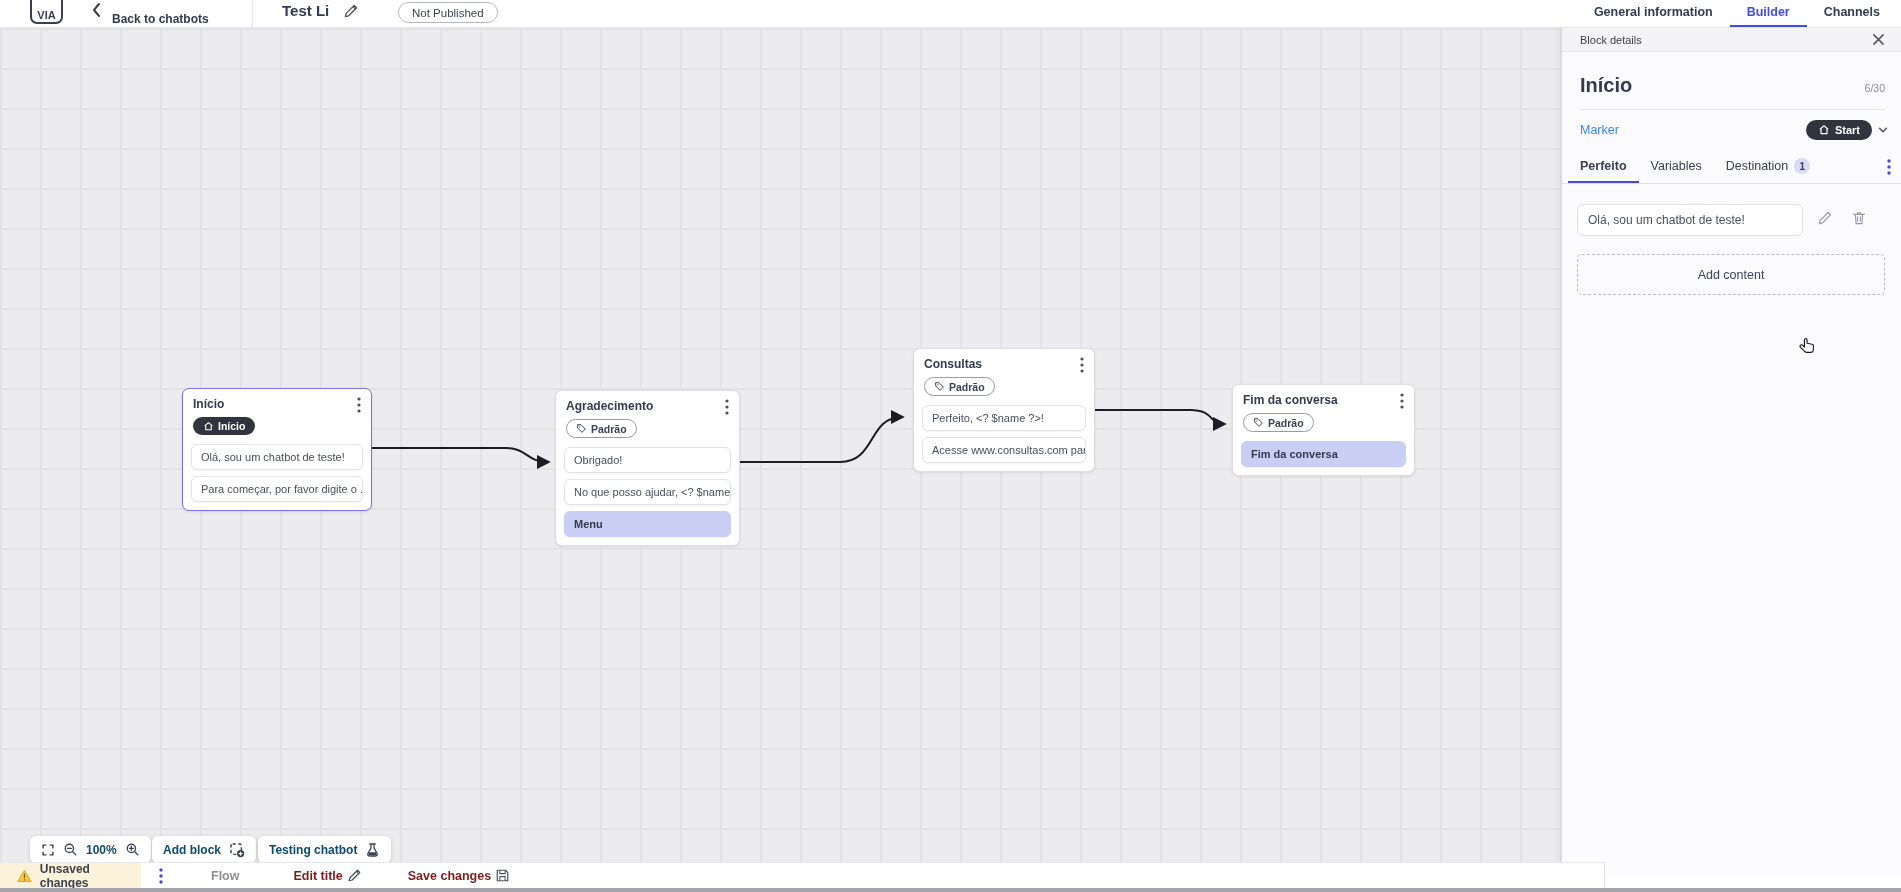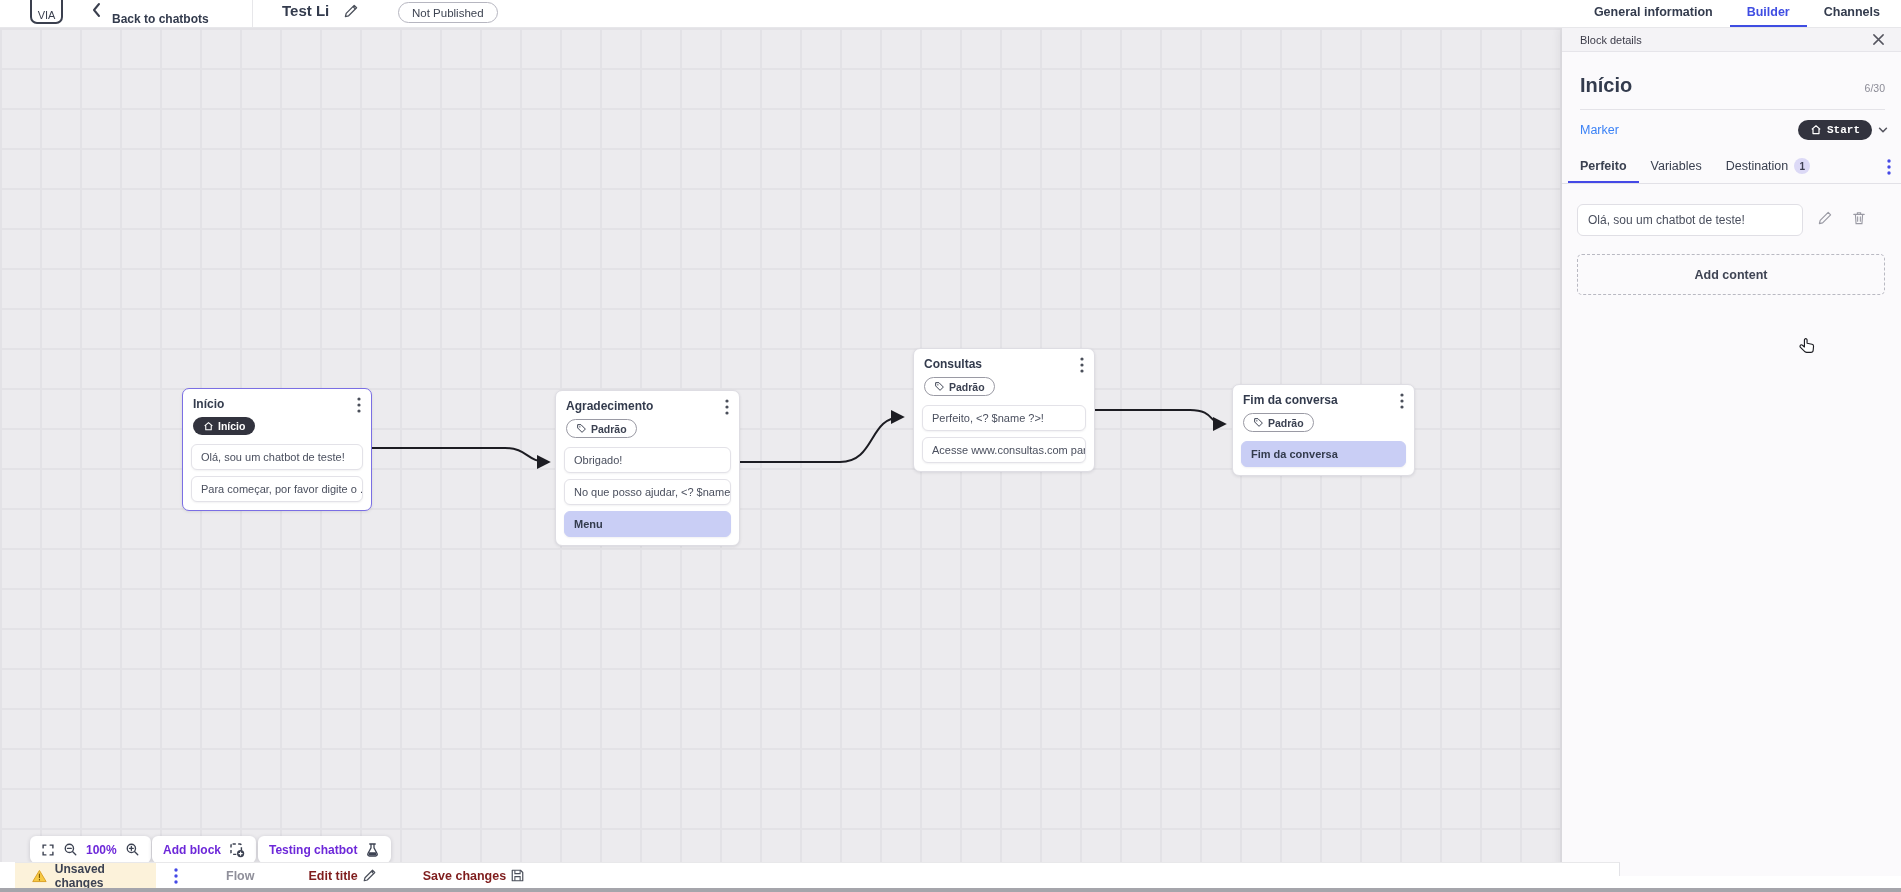--- a/index.html
+++ b/index.html
@@ -5,21 +5,21 @@
   * { box-sizing: border-box; margin: 0; padding: 0; }
   html,body { width:1901px; height:892px; overflow:hidden; }
   body { font-family:"Liberation Sans", sans-serif; color:#333b4d; }
   #app { position:relative; width:1901px; height:892px; background:#fff; }
 
   
   .topbar { position:absolute; left:0; top:0; width:1901px; height:28px; background:#fff;
             border-bottom:1px solid #e7e7ea; z-index:30; }
   .logo { position:absolute; left:30px; top:-9px; width:33px; height:33px; border:2.5px solid #3a3f4e;
           border-radius:7px; display:flex; align-items:flex-end; justify-content:center; color:#3a3f4e; background:#fff; }
-  .logo span { font-size:11px; font-weight:normal; letter-spacing:0; line-height:14px; }
+  .logo span { font-size:11px; font-weight:bold; letter-spacing:0; line-height:14px; }
   .back-chevron { position:absolute; left:90px; top:1px; color:#3a3f4e; }
   .back-label { position:absolute; left:112px; top:12px; font-size:12px; font-weight:bold; }
   .tb-divider { position:absolute; left:252px; top:0; width:1px; height:28px; background:#e7e7ea; }
   .bot-title { position:absolute; left:282px; top:2px; font-size:15px; font-weight:bold; }
   .title-pencil { position:absolute; left:343px; top:3px; color:#4a4f5a; }
   .status-pill { position:absolute; left:398px; top:2px; height:21px; padding:0 13px; border:1px solid #b6b6c0;
                  border-radius:11px; font-size:11.5px; color:#3e4452; display:flex; align-items:center; background:#fff; }
   .top-tabs { position:absolute; right:4px; top:0; height:27px; display:flex; }
   .top-tab { padding:5px 17px 0 17px; font-size:12.5px; font-weight:bold; color:#333b4d;
              border-bottom:2px solid transparent; height:27px; cursor:pointer; }
@@ -45,61 +45,61 @@
   .badge-tag { display:inline-flex; align-items:center; gap:4px; background:#fff; color:#3c4252;
                border:1px solid #9a9aa4; border-radius:11px; padding:2.5px 9px; font-size:10.5px; font-weight:bold; }
   .blk-items { padding:2px 8px 8px 8px; display:flex; flex-direction:column; gap:6px; }
   .blk-item { background:#fff; border:1px solid #e3e2e8; border-radius:6px; padding:6px 9px;
               color:#4a4f5e; box-shadow:0 1px 2px rgba(30,30,50,.06); white-space:nowrap; overflow:hidden; }
   .blk-item.hl { background:#c9cef5; border-color:#c9cef5; color:#333b4d; font-weight:bold; }
 
   
   .float-btn { position:absolute; top:808px; height:27px; background:#fff; border-radius:6px;
                box-shadow:0 1px 4px rgba(30,30,50,.18); display:flex; align-items:center; gap:8px;
-               padding:0 11px; font-size:12px; font-weight:bold; color:#6d28d9; cursor:pointer; }
+               padding:0 11px; font-size:12px; font-weight:bold; color:#0c4a6e; cursor:pointer; }
   .zoom-group { left:30px; }
   .addblock-btn { left:152px; }
   .testing-btn { left:258px; }
 
   
   .panel { position:absolute; left:1562px; top:28px; width:339px; height:864px; background:#fbfafc;
            box-shadow:-3px 0 8px rgba(40,40,60,.07); z-index:20; }
   .panel-head { height:24px; background:#f4f3f6; border-bottom:1px solid #e6e5ea; display:flex;
                 align-items:center; justify-content:space-between; padding:0 16px 0 18px; }
   .panel-head-label { font-size:11px; color:#3c3c49; }
   .close-x { color:#55555f; cursor:pointer; line-height:0; }
   .name-row { display:flex; justify-content:space-between; align-items:baseline; padding:22px 16px 12px 18px; }
   .blockname { font-size:20px; font-weight:bold; color:#333b4d; }
   .charcount { font-size:10.5px; color:#8b8b96; }
   .p-divider { margin:0 16px 0 18px; border-bottom:1px solid #e4e3e8; }
   .marker-row { display:flex; justify-content:space-between; align-items:center; padding:10px 12px 10px 18px; }
   .marker-label { font-size:12.5px; color:#3b82f6; }
-  .marker-value { display:flex; align-items:center; gap:5px;font-family:Liberation Mono, monospace; }
+  .marker-value { display:flex; align-items:center; gap:5px; }
   .start-pill { display:inline-flex; align-items:center; gap:5px; background:#32333e; color:#fff;
                 border-radius:12px; padding:4px 12px; font-size:11px; font-weight:bold; cursor:pointer; }
   .ptabs { display:flex; align-items:center; border-bottom:1px solid #e2e1e7; padding:0 10px 0 6px; }
   .ptab { padding:8px 12px; font-size:12.5px; color:#3a4050; border-bottom:2px solid transparent;
           margin-bottom:-1px; cursor:pointer; display:flex; align-items:center; gap:6px; }
   .ptab.active { font-weight:bold; border-bottom-color:#4549e6; }
   .count-badge { width:16px; height:16px; border-radius:50%; background:#dcd9f6; color:#3e3e52;
                  font-size:10px; font-weight:bold; display:flex; align-items:center; justify-content:center; }
   .ptabs .kebab { margin-left:auto; color:#4549e6; }
   .content-list { padding:20px 16px 0 15px; display:flex; flex-direction:column; gap:8px; }
   .content-row { display:flex; align-items:flex-start; gap:14px; }
   .content-box { width:226px; background:#fff; border:1px solid #e0dfe5; border-radius:6px;
                  padding:7px 10px; font-size:12px; color:#4a4f5e; line-height:1.35; }
   .row-icons { display:flex; gap:18px; padding-top:6px; color:#9a9aa4; }
   .row-icons svg { cursor:pointer; }
   .add-content { margin:18px 16px 0 15px; border:1.5px dashed #b9b9c2; border-radius:5px; height:41px;
-                 display:flex; align-items:center; justify-content:center; font-size:12.5px; font-weight:bold;
+                 display:flex; align-items:center; justify-content:center; font-size:12.5px; font-weight:normal;
                  color:#3f4454; cursor:pointer; }
   .hand-cursor { position:absolute; left:235px; top:308px; color:#1c1c22; }
 
   
-  .bottombar { position:absolute; left:15px; top:862px; width:1605px; height:26px; background:#fff;
+  .bottombar { position:absolute; left:0; top:862px; width:1605px; height:26px; background:#fff;
                border-top:1px solid #e8e8ea; border-right:1px solid #e3e3e7; z-index:25; display:flex; align-items:center; }
   .unsaved { width:141px; height:100%; background:#fcf2da; display:flex; align-items:center; gap:8px;
              padding-left:17px; font-size:12px; font-weight:bold; color:#3c4252; }
   .bb-kebab { margin-left:18px; color:#4549e6; line-height:0; cursor:pointer; }
   .flow-tab { position:relative; margin-left:24px; font-size:12.5px; font-weight:bold; color:#8f8f9a;
               padding:0 24px; height:100%; display:flex; align-items:center; cursor:pointer; }
   .flow-underline { position:absolute; left:0; bottom:-4px; width:100%; height:4px; background:#4549e6; }
   .bb-btn { margin-left:22px; display:flex; align-items:center; gap:4px; font-size:12.5px; font-weight:bold;
             color:#7f1d1d; cursor:pointer; padding:0 8px; }
   .bb-btn svg { color:#4a4f5a; }

